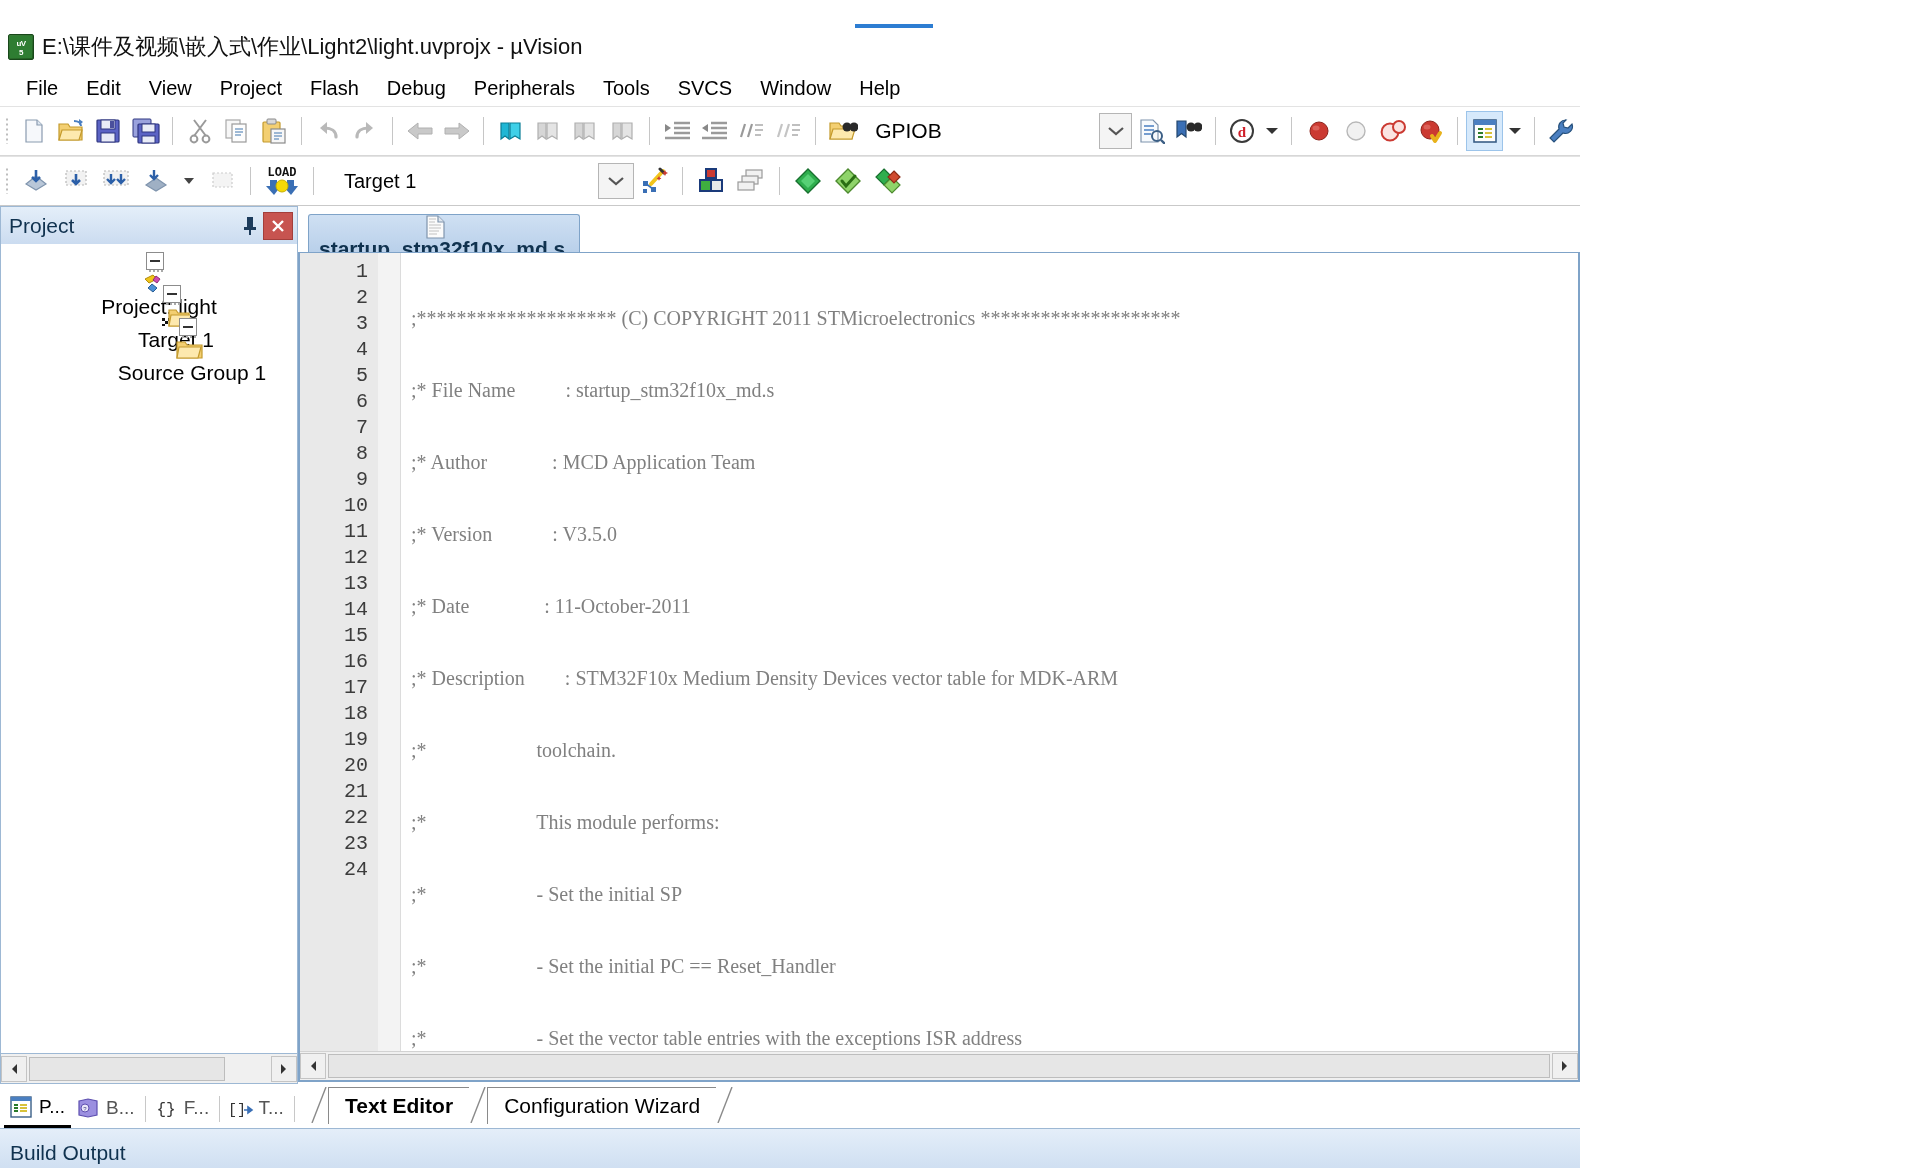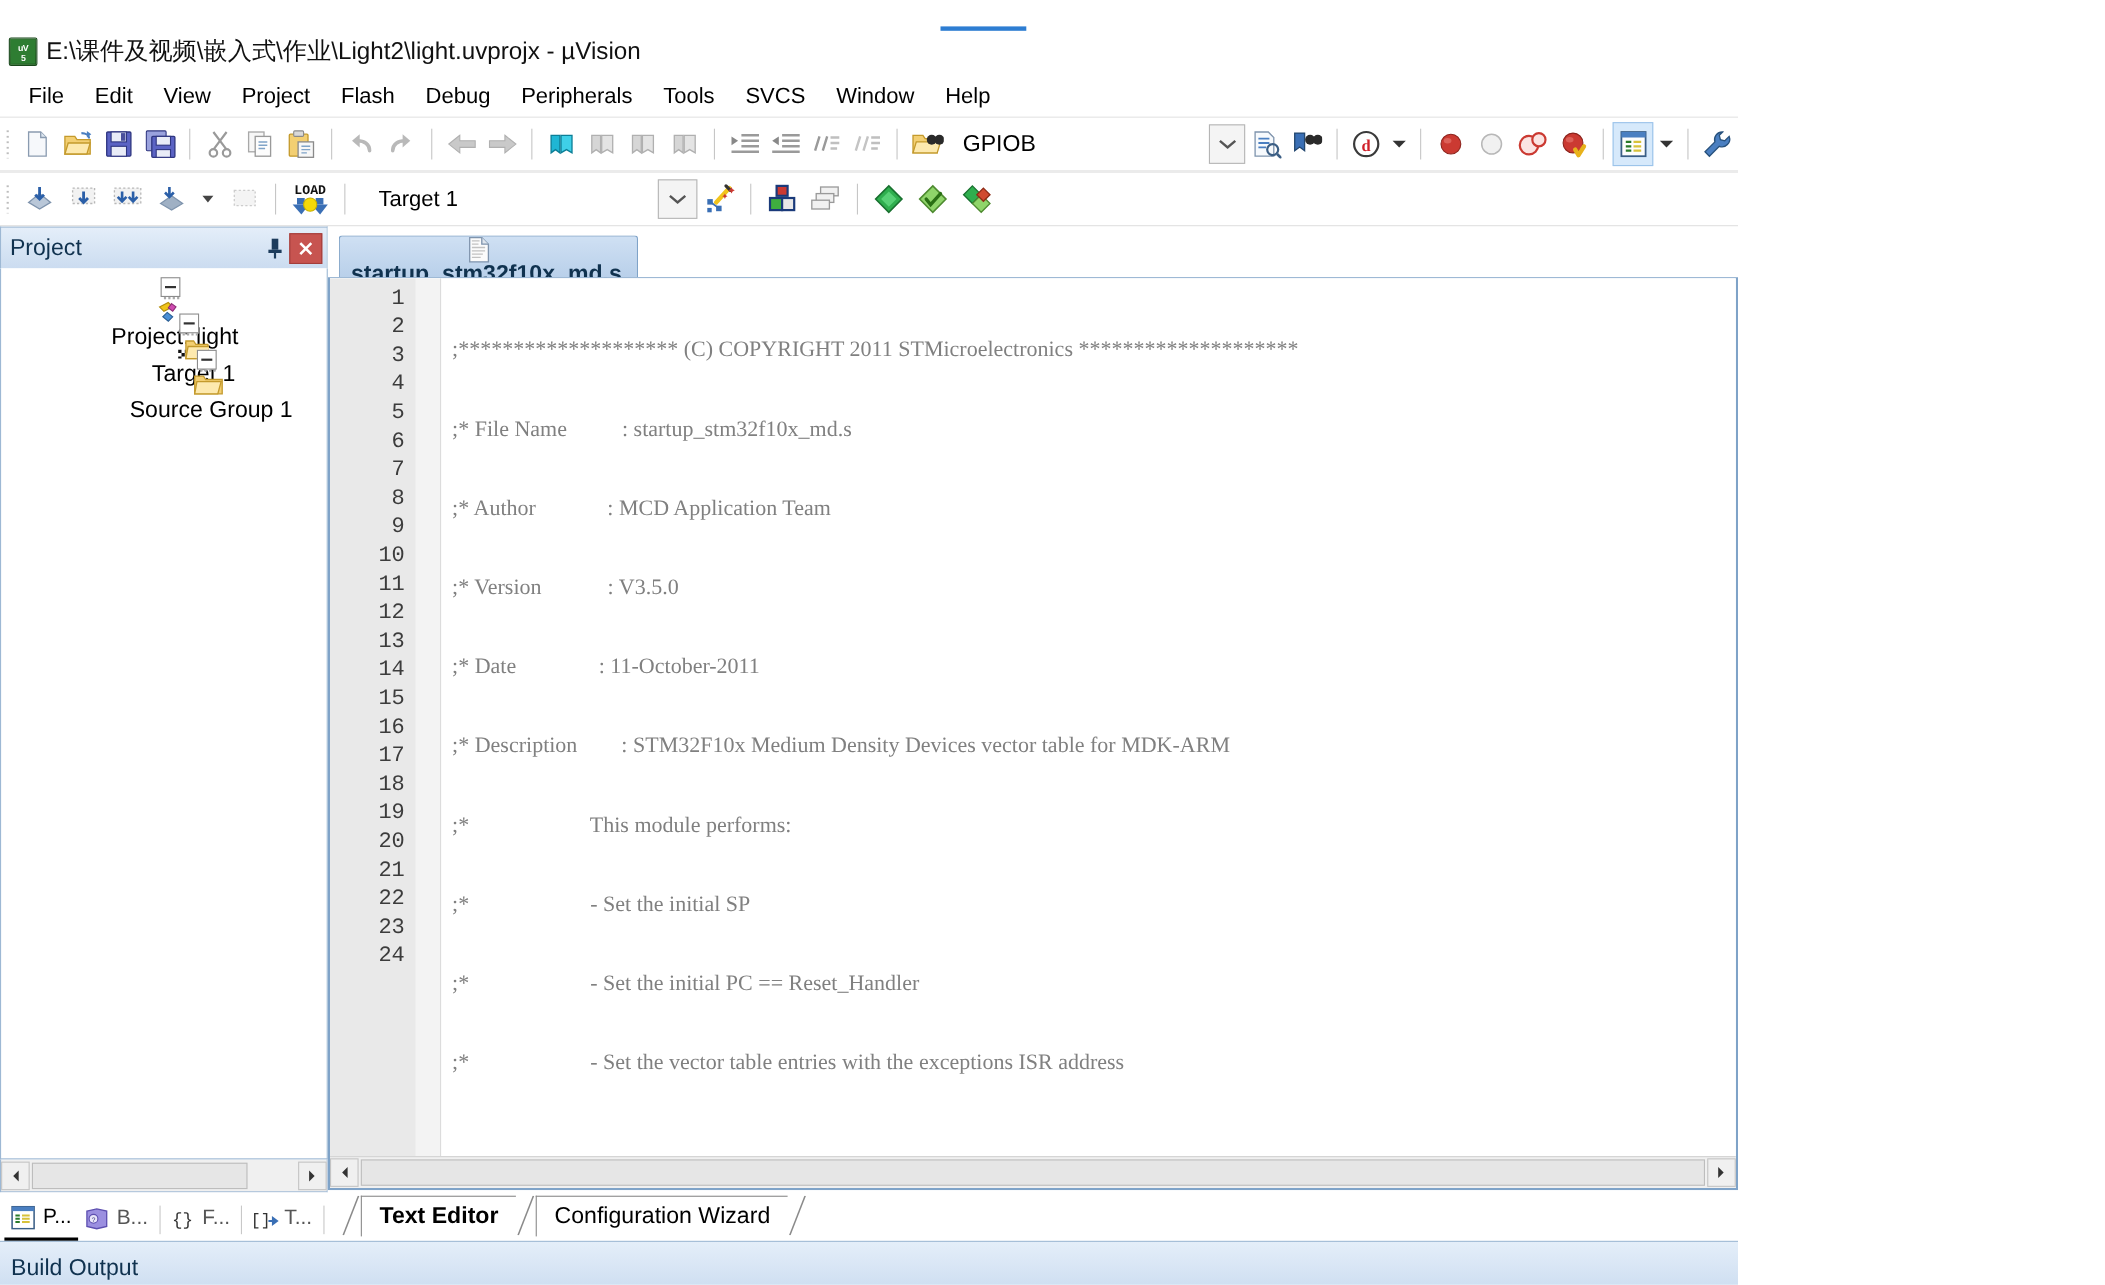--- a/index.html
+++ b/index.html
@@ -667,20 +667,21 @@
             <div>24</div>
           </div>
           <div class="bpcol"></div>
           <div class="codelines">
             <div>;******************** (C) COPYRIGHT 2011 STMicroelectronics ********************</div>
             <div>;* File Name          : startup_stm32f10x_md.s</div>
             <div>;* Author             : MCD Application Team</div>
             <div>;* Version            : V3.5.0</div>
             <div>;* Date               : 11-October-2011</div>
             <div>;* Description        : STM32F10x Medium Density Devices vector table for MDK-ARM</div>
+            <div>;*                      toolchain.</div>
             <div>;*                      This module performs:</div>
             <div>;*                      - Set the initial SP</div>
             <div>;*                      - Set the initial PC == Reset_Handler</div>
             <div>;*                      - Set the vector table entries with the exceptions ISR address</div>
             
             
             
             
             
             

